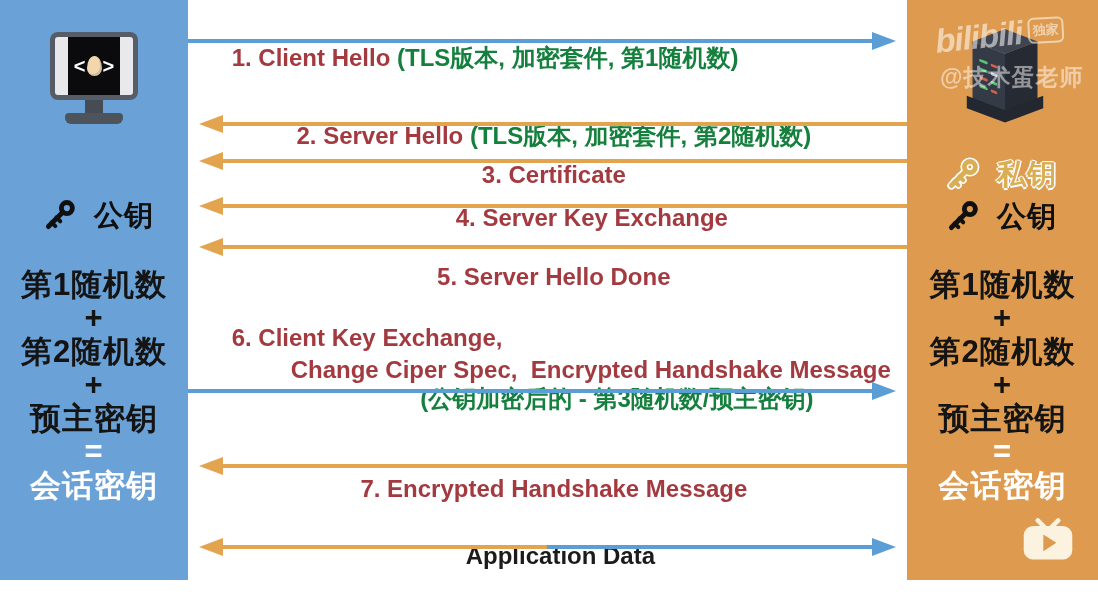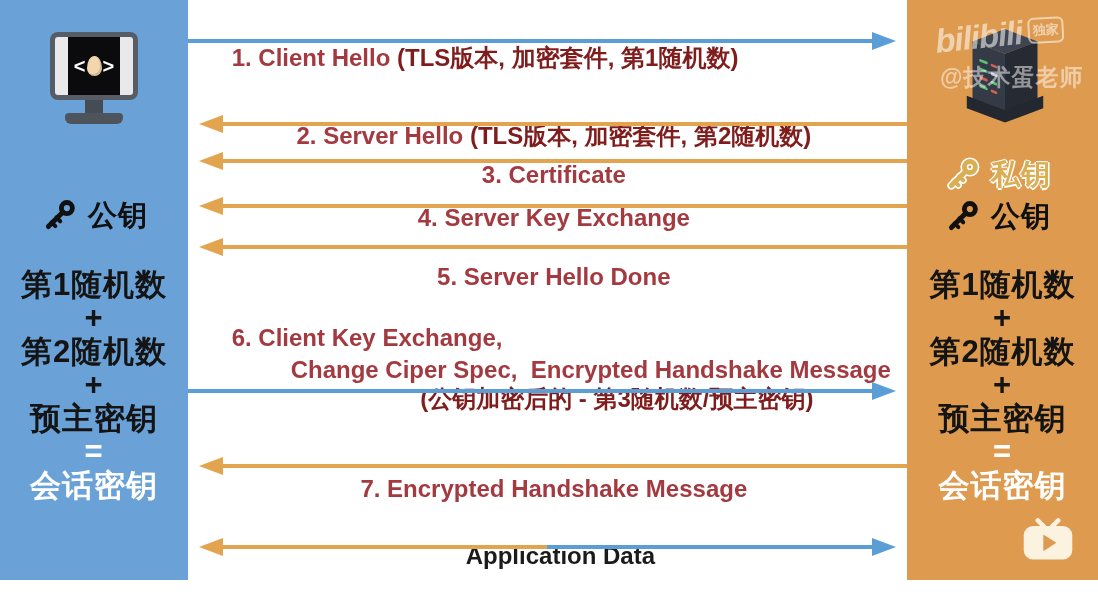--- a/index.html
+++ b/index.html
@@ -29,21 +29,21 @@
   }
   .monitor .egg {
     width:15px; height:20px; background:#F2D7AE;
     border-radius:50% 50% 50% 50% / 62% 62% 40% 40%;
     box-shadow: inset -2px -2px 0 rgba(0,0,0,.12);
   }
   .monitor .neck { width:18px; height:13px; background:#454C54; margin:0 auto; }
   .monitor .stand { width:58px; height:11px; background:#4D545C; border-radius:4px 4px 6px 6px; margin:0 auto; }
 
   
-  .key-row { position:absolute; display:flex; align-items:center; gap:10px; }
+  .key-row { position:absolute; display:flex; align-items:center; gap:16px; }
   .key-row svg { display:block; }
   .key-label { font-size:29px; letter-spacing:1px; }
   .black-key { color:#101010; }
   .gold-key  { color:#D9AE54; }
   .gold-text {
     color:#D9AE54;
     text-shadow:-1.5px 0 #fff,1.5px 0 #fff,0 -1.5px #fff,0 1.5px #fff;
   }
 
   
@@ -76,21 +76,21 @@
 
   
   .tv-icon { position:absolute; right:22px; bottom:16px; }
 
   
   .msg {
     position:absolute; left:188px; width:705px; height:30px;
     font-size:24px; line-height:30px; white-space:pre; color:#A33A40;
   }
   .msg .lbl { color:#A33A40; }
-  .msg .det { color:#7f1d1d; }
+  .msg .det { color:#15803d; }
   .msg.align-left  { text-align:left; padding-left:17px; }
   .msg.align-right { text-align:center; }
   .msg.align-center{ text-align:center; }
   .msg.indent { padding-left:76px; }
   .msg.black { color:#1B1B1B; }
 
   
   .arrow { position:absolute; height:20px; }
   .arrow .line { position:absolute; top:8px; height:4px; }
   .arrow .head { position:absolute; width:0; height:0; top:1px; }
@@ -238,21 +238,21 @@
   </div>
 
   <div class="msg align-right" style="top:130px;">
     <span class="lbl">3. Certificate</span>
   </div>
   <div class="arrow orange left" style="top:151px;">
     <span class="head"></span>
       <span class="line"></span>
   </div>
 
-  <div class="msg align-right" style="top:173px;">
+  <div class="msg align-right" style="top:173px;margin-left:38px;">
     <span class="lbl">4. Server Key Exchange</span>
   </div>
   <div class="arrow orange left" style="top:196px;">
     <span class="head"></span>
       <span class="line"></span>
   </div>
 
   <div class="msg align-right" style="top:232px;">
     <span class="lbl">5. Server Hello Done</span>
   </div>

